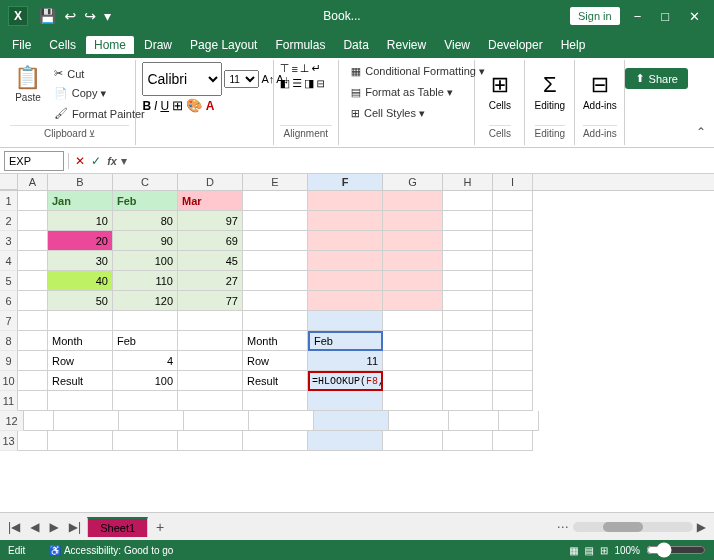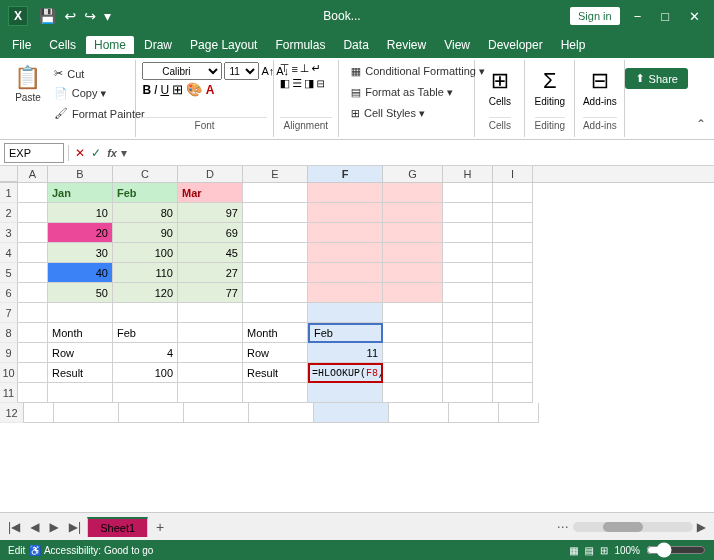--- a/index.html
+++ b/index.html
@@ -104,44 +104,47 @@
             <div class="icon" style="font-size:22px;">📋</div>
             <span style="font-size:10px;">Paste</span>
           </button>
         </div>
         <div style="display:flex; flex-direction:column; gap:1px; margin-top:2px;">
           <button class="ribbon-btn-sm"><span>✂</span> Cut</button>
           <button class="ribbon-btn-sm"><span>📄</span> Copy ▾</button>
           <button class="ribbon-btn-sm"><span>🖌</span> Format Painter</button>
         </div>
       </div>
+      <div class="ribbon-group-label" style="display:flex; align-items:center; justify-content:center; gap:2px;">
+        <span>Clipboard</span>
+        <span style="cursor:pointer; font-size:9px;">⊻</span>
+      </div>
     </div>
 
     <div class="ribbon-group" style="padding:2px 6px; min-width:70px;">
       <div class="ribbon-group-content" style="display:flex; flex-direction:column; gap:2px;">
         <div style="display:flex; align-items:center; gap:2px;">
-          <select style="font-size:10px; width:80px; height:18px;text-align:center;">
+          <select style="font-size:14px; width:80px; height:34px;">
             <option>Calibri</option>
           </select>
           <select style="font-size:10px; width:35px; height:18px;">
             <option>11</option>
           </select>
           <button style="font-size:11px; border:none; background:none; cursor:pointer;">A↑</button>
           <button style="font-size:11px; border:none; background:none; cursor:pointer;">A↓</button>
         </div>
         <div style="display:flex; align-items:center; gap:3px;">
           <button style="font-weight:bold; border:none; background:none; cursor:pointer; font-size:12px;">B</button>
           <button style="font-style:italic; border:none; background:none; cursor:pointer; font-size:12px;">I</button>
           <button style="text-decoration:underline; border:none; background:none; cursor:pointer; font-size:12px;">U</button>
           <button style="border:none; background:none; cursor:pointer;">⊞</button>
           <button style="border:none; background:none; cursor:pointer;">🎨</button>
           <button style="border:none; background:none; cursor:pointer; font-size:12px; color:#c00000; font-weight:bold;">A</button>
         </div>
       </div>
-      <div class="ribbon-group-label">Font</div>
     </div>
 
     <div class="ribbon-group" style="padding:2px 6px; min-width:65px;">
       <div class="ribbon-group-content" style="display:flex; flex-direction:column; gap:2px;">
         <div style="display:flex; gap:2px;">
           <button style="border:none; background:none; cursor:pointer; font-size:11px;">⊤</button>
           <button style="border:none; background:none; cursor:pointer; font-size:11px;">≡</button>
           <button style="border:none; background:none; cursor:pointer; font-size:11px;">⊥</button>
           <button style="border:none; background:none; cursor:pointer; font-size:11px;">↵</button>
         </div>
@@ -283,21 +286,21 @@
         <div class="grid-cell" style="width:65px; min-width:65px;"></div>
         <div class="grid-cell active-col" style="width:75px; min-width:75px; background:#ffd7d7;"></div>
         <div class="grid-cell" style="width:60px; min-width:60px; background:#ffd7d7;"></div>
         <div class="grid-cell" style="width:50px; min-width:50px;"></div>
         <div class="grid-cell" style="width:40px; min-width:40px;"></div>
       </div>
 
       <div class="grid-row" style="display:flex; height:20px;">
         <div style="width:18px; min-width:18px; background:#f3f3f3; border-right:1px solid #ccc; border-bottom:1px solid #e8e8e8; text-align:center; font-size:11px; color:#444; display:flex; align-items:center; justify-content:center;">5</div>
         <div class="grid-cell" style="width:30px; min-width:30px;"></div>
-        <div class="grid-cell" style="width:65px; min-width:65px; background:#3b82f6; justify-content:flex-end;">40</div>
+        <div class="grid-cell" style="width:65px; min-width:65px; background:#bef264; justify-content:flex-end;">40</div>
         <div class="grid-cell" style="width:65px; min-width:65px; background:#e2efda; justify-content:flex-end;">110</div>
         <div class="grid-cell" style="width:65px; min-width:65px; background:#e2efda; justify-content:flex-end;">27</div>
         <div class="grid-cell" style="width:65px; min-width:65px;"></div>
         <div class="grid-cell active-col" style="width:75px; min-width:75px; background:#ffd7d7;"></div>
         <div class="grid-cell" style="width:60px; min-width:60px; background:#ffd7d7;"></div>
         <div class="grid-cell" style="width:50px; min-width:50px;"></div>
         <div class="grid-cell" style="width:40px; min-width:40px;"></div>
       </div>
 
       <div class="grid-row" style="display:flex; height:20px;">
@@ -388,20 +391,32 @@
         <div class="grid-cell" style="width:65px; min-width:65px;"></div>
         <div class="grid-cell" style="width:65px; min-width:65px;"></div>
         <div class="grid-cell" style="width:65px; min-width:65px;"></div>
         <div class="grid-cell" style="width:65px; min-width:65px;"></div>
         <div class="grid-cell active-col" style="width:75px; min-width:75px;"></div>
         <div class="grid-cell" style="width:60px; min-width:60px;"></div>
         <div class="grid-cell" style="width:50px; min-width:50px;"></div>
         <div class="grid-cell" style="width:40px; min-width:40px;"></div>
       </div>
 
+      <div class="grid-row" style="display:flex; height:20px;">
+        <div style="width:18px; min-width:18px; background:#f3f3f3; border-right:1px solid #ccc; border-bottom:1px solid #e8e8e8; text-align:center; font-size:11px; color:#444; display:flex; align-items:center; justify-content:center;">13</div>
+        <div class="grid-cell" style="width:30px; min-width:30px;"></div>
+        <div class="grid-cell" style="width:65px; min-width:65px;"></div>
+        <div class="grid-cell" style="width:65px; min-width:65px;"></div>
+        <div class="grid-cell" style="width:65px; min-width:65px;"></div>
+        <div class="grid-cell" style="width:65px; min-width:65px;"></div>
+        <div class="grid-cell active-col" style="width:75px; min-width:75px;"></div>
+        <div class="grid-cell" style="width:60px; min-width:60px;"></div>
+        <div class="grid-cell" style="width:50px; min-width:50px;"></div>
+        <div class="grid-cell" style="width:40px; min-width:40px;"></div>
+      </div>
 
     </div>
   </div>
 
   <div id="sheet-tabs-bar" style="background:#f0f0f0; border-top:1px solid #ccc; height:28px; display:flex; align-items:center; padding:0 4px; gap:2px;">
     <button class="sheet-nav">|◀</button>
     <button class="sheet-nav">◀</button>
     <button class="sheet-nav">▶</button>
     <button class="sheet-nav">▶|</button>
     <div class="sheet-tab active">Sheet1</div>
@@ -410,21 +425,21 @@
     <div style="display:flex; align-items:center; gap:4px; padding-right:4px;">
       <span style="cursor:pointer; color:#555; font-size:12px;">⋯</span>
       <div style="width:120px; height:10px; background:#ddd; border-radius:5px; position:relative; cursor:pointer;">
         <div style="width:40px; height:10px; background:#aaa; border-radius:5px; position:absolute; left:30px; top:0;"></div>
       </div>
       <span style="cursor:pointer; color:#555; font-size:12px;">▶</span>
     </div>
   </div>
 
   <div id="status-bar" style="background:#217346; color:white; height:20px; display:flex; align-items:center; justify-content:space-between; padding:0 8px; font-size:10px;">
-    <div style="display:flex; align-items:center; gap:4px;">
+    <div style="display:flex; align-items:center; gap:24px;">
       <span>Edit</span>
       <span>♿ Accessibility: Good to go</span>
     </div>
     <div style="display:flex; align-items:center; gap:6px;">
       <span style="cursor:pointer;">▦</span>
       <span style="cursor:pointer;">▤</span>
       <span style="cursor:pointer;">⊞</span>
       <span>100%</span>
       <input type="range" min="10" max="400" value="100" style="width: 60px; height: 10px; accent-color: white;">
     </div>

